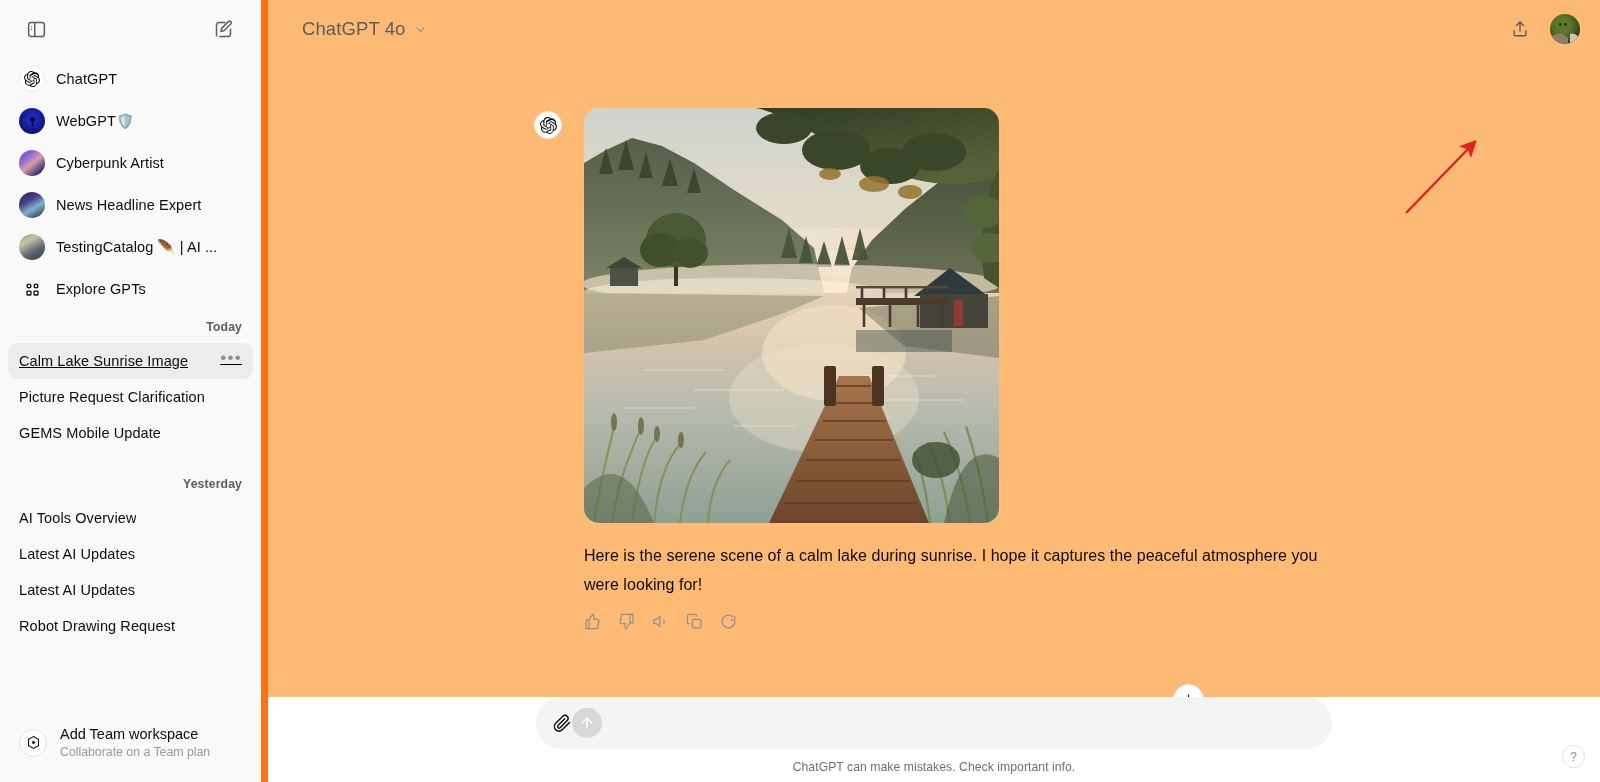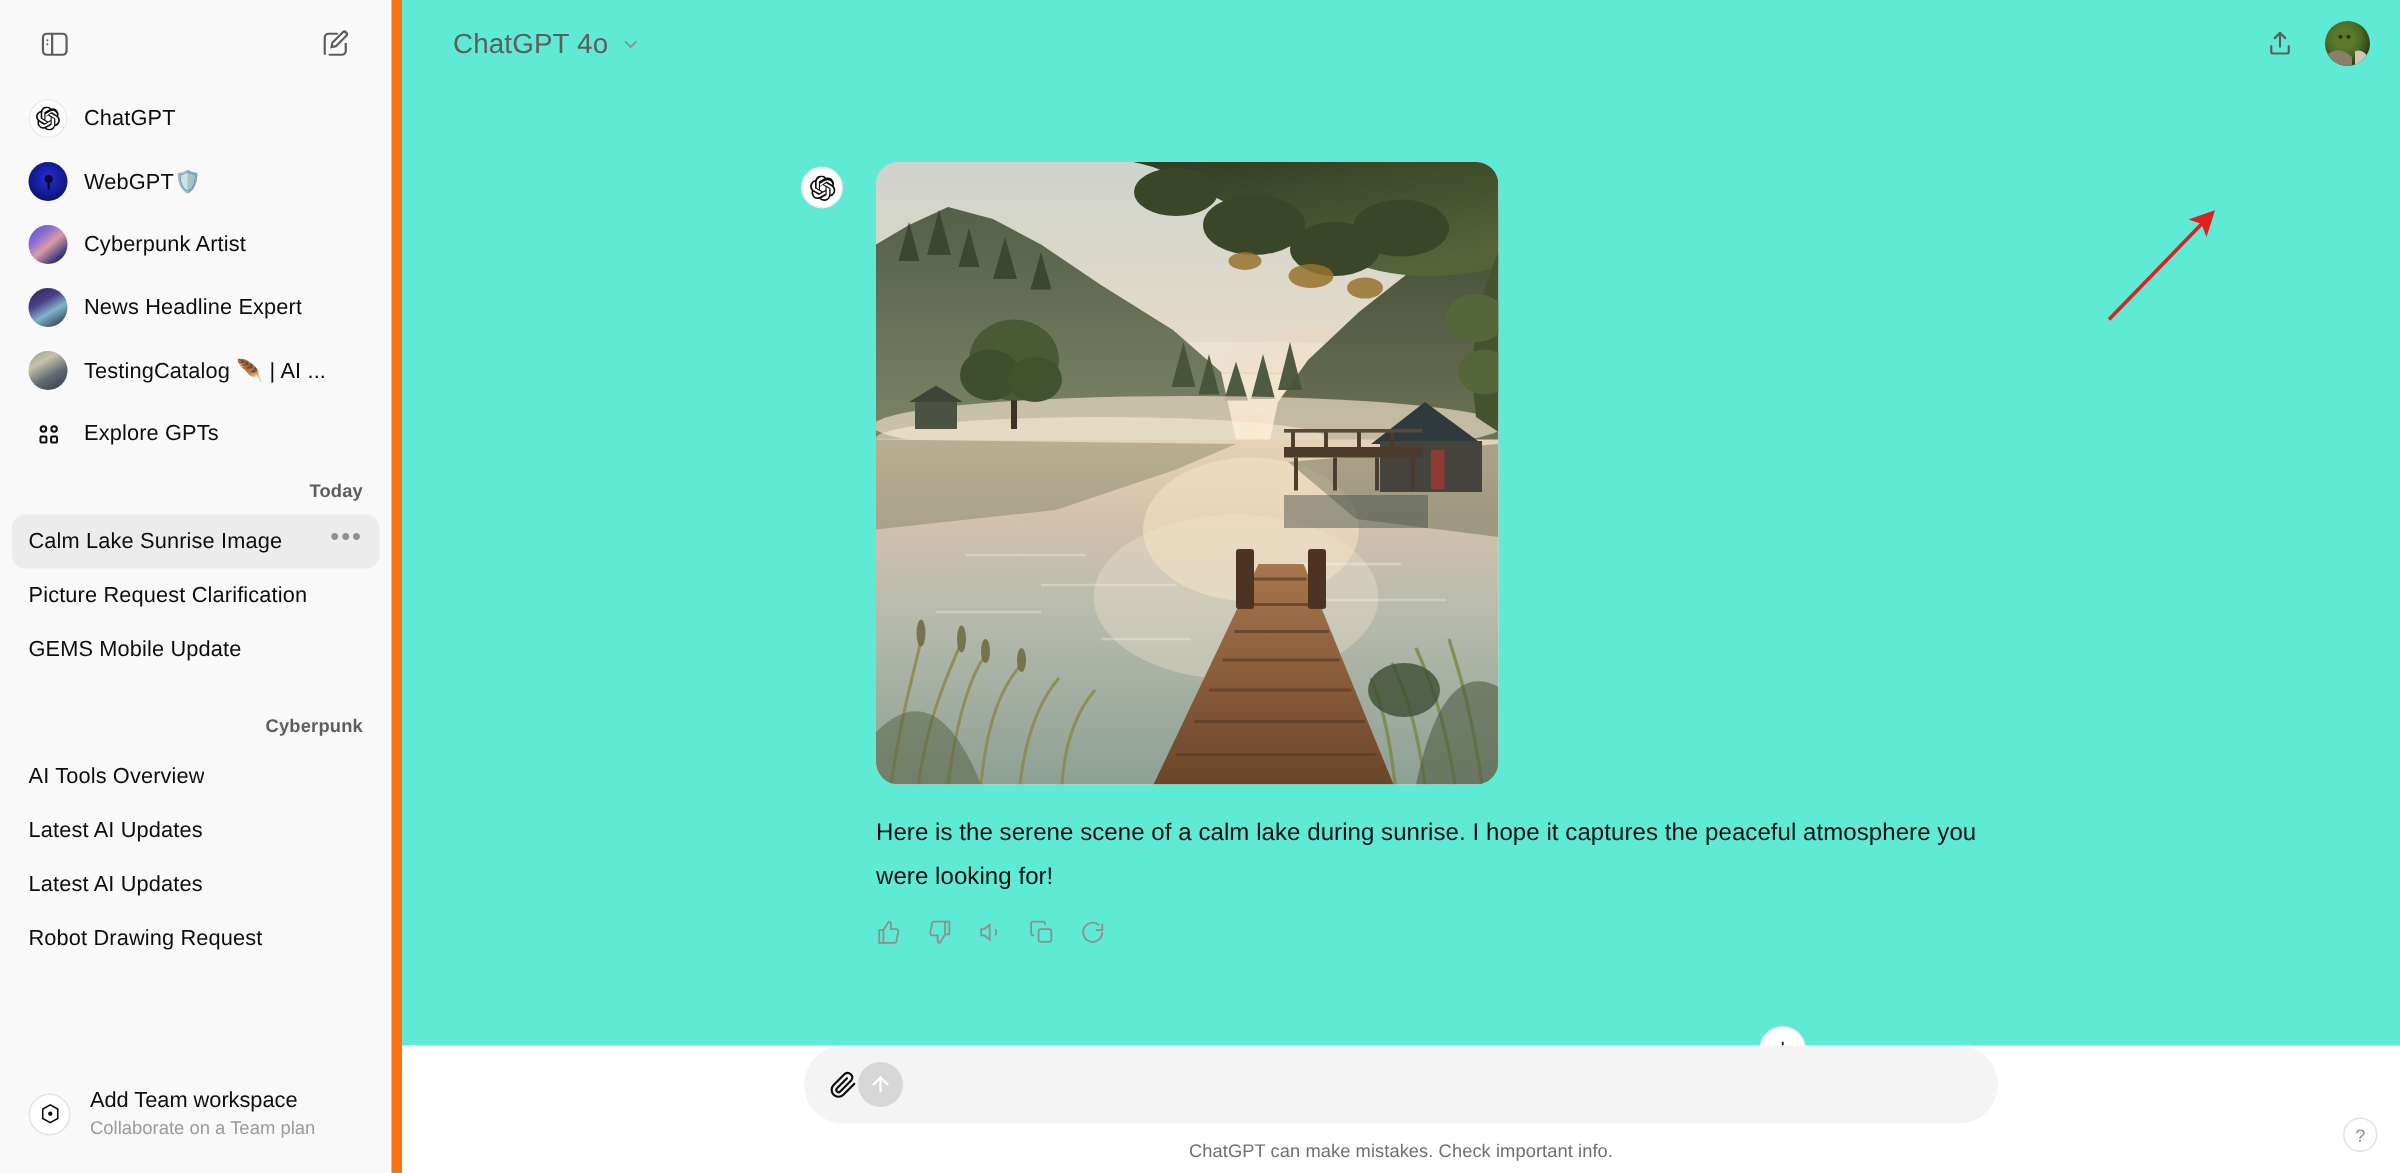--- a/index.html
+++ b/index.html
@@ -65,21 +65,21 @@
   }
   .sb-group { margin-bottom: 26px; }
   .chat-row {
     height: 36px;
     display: flex; align-items: center; justify-content: space-between;
     padding: 0 11px;
     border-radius: 9px;
     cursor: pointer;
     position: relative;
   }
-  .chat-row.active { background: #ececec; }
+  .chat-row.active { background: #ececec; text-decoration: underline; }
   .chat-title {
     font-size: 14.5px; color: #0d0d0d; letter-spacing: .1px;
     white-space: nowrap; overflow: hidden; text-overflow: ellipsis;
     max-width: 200px;
   }
   .chat-more {
     color: #8f8f8f; font-size: 17px; line-height: 8px;
     letter-spacing: 1.3px; padding-bottom: 6px;
   }
 
@@ -93,21 +93,21 @@
     border: 1px solid #e3e3e3; background: #fff;
     display: flex; align-items: center; justify-content: center;
     color: #0d0d0d;
   }
   .team-title { font-size: 14.5px; font-weight: normal; color: #0d0d0d; line-height: 1.35; }
   .team-sub { font-size: 12.3px; color: #9b9b9b; line-height: 1.35; }
 
   
   .main {
     flex: 1 1 auto; height: 782px; position: relative;
-    background: #5eead4; display: flex; flex-direction: column;
+    background: #fdba74; display: flex; flex-direction: column;
   }
   .topbar {
     height: 58px; flex: 0 0 58px;
     display: flex; align-items: center; justify-content: space-between;
     padding: 0 20px 0 26px;
   }
   .model-pick {
     display: flex; align-items: center; gap: 7px;
     padding: 6px 10px 6px 8px; border-radius: 9px; cursor: pointer;
   }
@@ -290,21 +290,21 @@
         </div>
         <div class="chat-row">
           <span class="chat-title">Picture Request Clarification</span>
         </div>
         <div class="chat-row">
           <span class="chat-title">GEMS Mobile Update</span>
         </div>
       </div>
 
       <div class="sb-group">
-        <div class="sb-section-title">Cyberpunk</div>
+        <div class="sb-section-title">Yesterday</div>
         <div class="chat-row">
           <span class="chat-title">AI Tools Overview</span>
         </div>
         <div class="chat-row">
           <span class="chat-title">Latest AI Updates</span>
         </div>
         <div class="chat-row">
           <span class="chat-title">Latest AI Updates</span>
         </div>
         <div class="chat-row">

